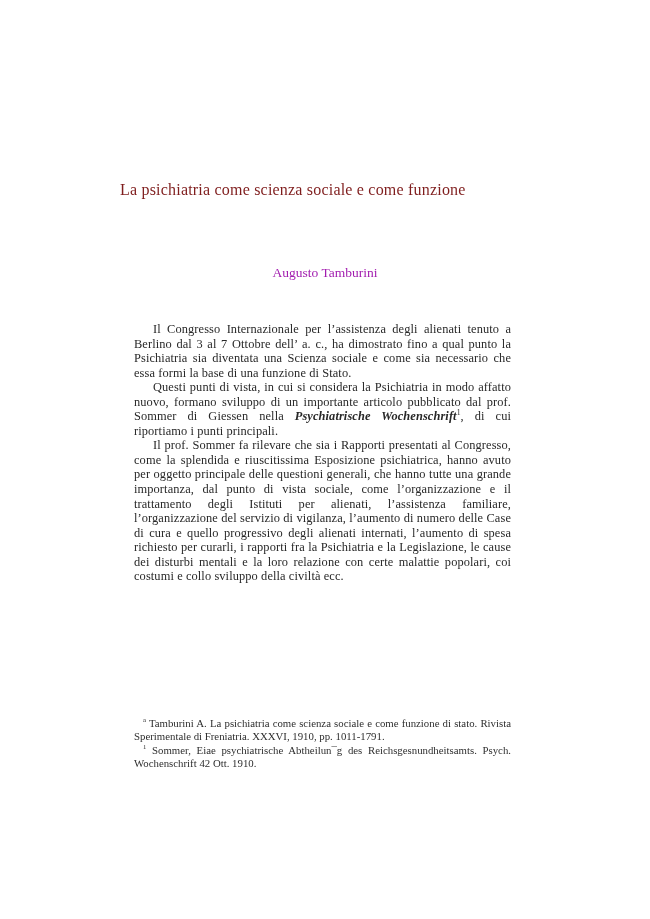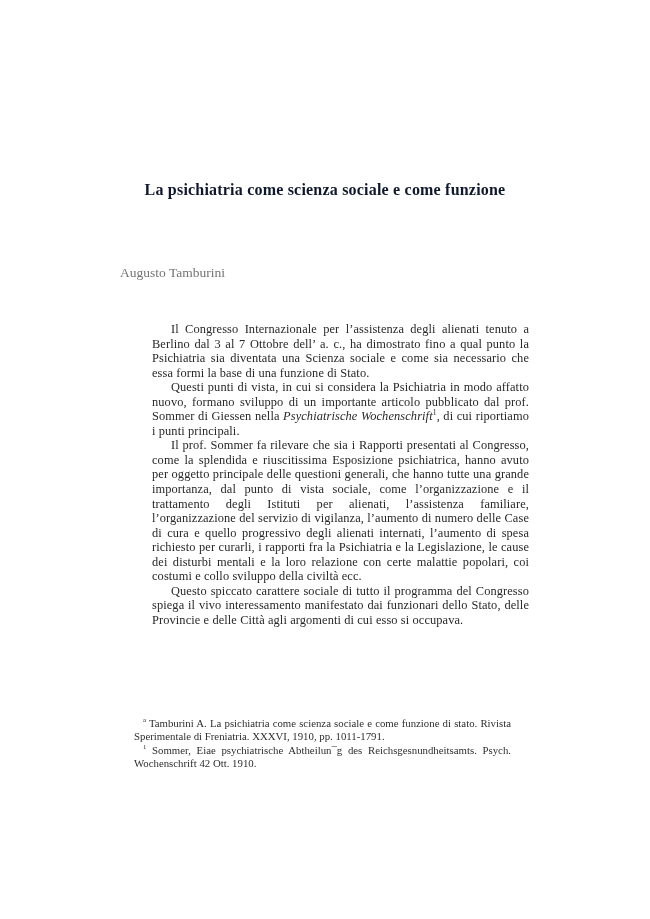--- a/index.html
+++ b/index.html
@@ -14,40 +14,40 @@
     background: #ffffff;
     color: #262626;
     font-family: "Liberation Serif", "DejaVu Serif", serif;
     overflow: hidden;
   }
   .title {
     position: absolute;
     top: 180px;
     left: 120px;
     width: 410px;
-    text-align: center;
-    font-weight: 700;
+    font-weight: 400;
     font-size: 16px;
     line-height: 20px;
-    color: #0f172a;
+    color: #7f1d1d;
     letter-spacing: 0.2px;
   }
   .title .tline { display: block; }
   .author {
     position: absolute;
     top: 265px;
     left: 120px;
     width: 410px;
+    text-align: center;
     font-size: 13.5px;
-    color: #737373;
+    color: #a21caf;
   }
   .bodytext {
     position: absolute;
     top: 322px;
-    left: 152px;
+    left: 134px;
     width: 377px;
     font-size: 12.4px;
     line-height: 14.55px;
     text-align: justify;
     letter-spacing: 0.1px;
     color: #282828;
   }
   .bodytext p {
     margin: 0;
     text-indent: 19px;
@@ -64,38 +64,37 @@
     width: 377px;
     font-size: 10.8px;
     line-height: 13.4px;
     text-align: justify;
     color: #2e2e2e;
   }
   .footnotes p {
     margin: 0;
     text-indent: 9px;
   }
-  em { font-style: italic; }
+  em { font-style: italic; font-weight: bold; }
 </style>
 </head>
 <body>
 
 <div class="page">
 
   <header class="title">
     <span class="tline">La psichiatria come scienza sociale e come funzione</span>
   </header>
 
   <div class="author">Augusto Tamburini</div>
 
   <main class="bodytext">
     <p>Il Congresso Internazionale per l’assistenza degli alienati tenuto a Berlino dal 3 al 7 Ottobre dell’ a. c., ha dimostrato fino a qual punto la Psichiatria sia diventata una Scienza sociale e come sia necessario che essa formi la base di una funzione di Stato.</p>
     <p><span>Questi punti di vista, in cui si considera la Psichiatria in modo affatto nuovo, formano sviluppo di un importante articolo pubblicato dal prof. Sommer di Giessen nella </span><em>Psychiatrische Wochenschrift</em><sup class="sup">1</sup><span>, di cui riportiamo i punti principali.</span></p>
     <p>Il prof. Sommer fa rilevare che sia i Rapporti presentati al Congresso, come la splendida e riuscitissima Esposizione psichiatrica, hanno avuto per oggetto principale delle questioni generali, che hanno tutte una grande importanza, dal punto di vista sociale, come l’organizzazione e il trattamento degli Istituti per alienati, l’assistenza familiare, l’organizzazione del servizio di vigilanza, l’aumento di numero delle Case di cura e quello progressivo degli alienati internati, l’aumento di spesa richiesto per curarli, i rapporti fra la Psichiatria e la Legislazione, le cause dei disturbi mentali e la loro relazione con certe malattie popolari, coi costumi e collo sviluppo della civiltà ecc.</p>
-    <p>Questo spiccato carattere sociale di tutto il programma del Congresso spiega il vivo interessamento manifestato dai funzionari dello Stato, delle Provincie e delle Città agli argomenti di cui esso si occupava.</p>
   </main>
 
   <footer class="footnotes">
     <p><sup class="sup">a</sup> <span>Tamburini A. La psichiatria come scienza sociale e come funzione di stato. Rivista Sperimentale di Freniatria. XXXVI, 1910, pp. 1011-1791.</span></p>
     <p><sup class="sup">1</sup> <span>Sommer, Eiae psychiatrische Abtheilun¯g des Reichsgesnundheitsamts. Psych. Wochenschrift 42 Ott. 1910.</span></p>
   </footer>
 
 </div>
 
 </body></html>

